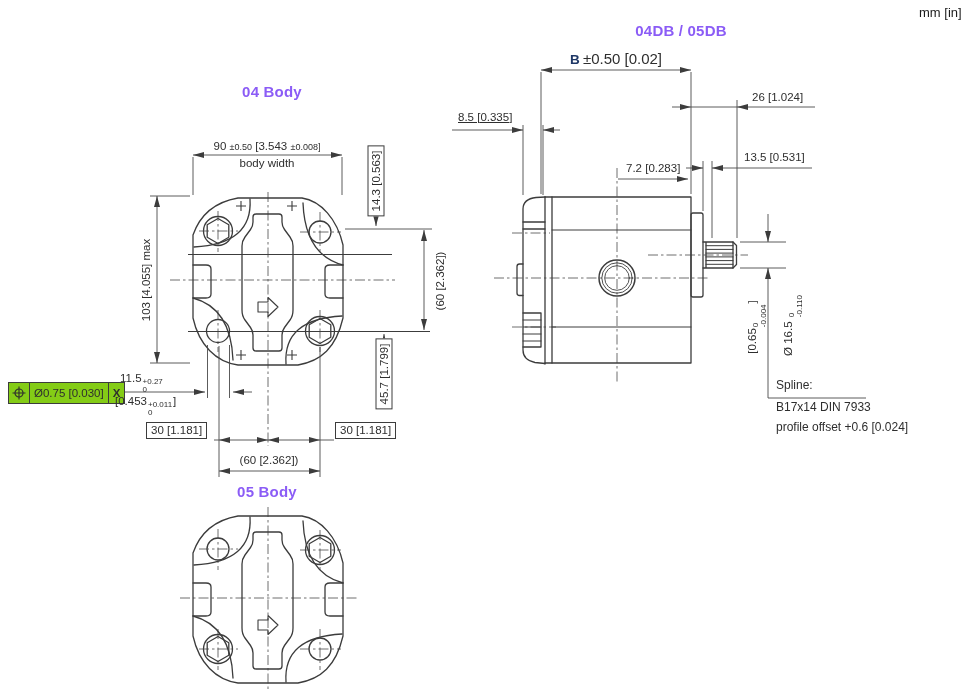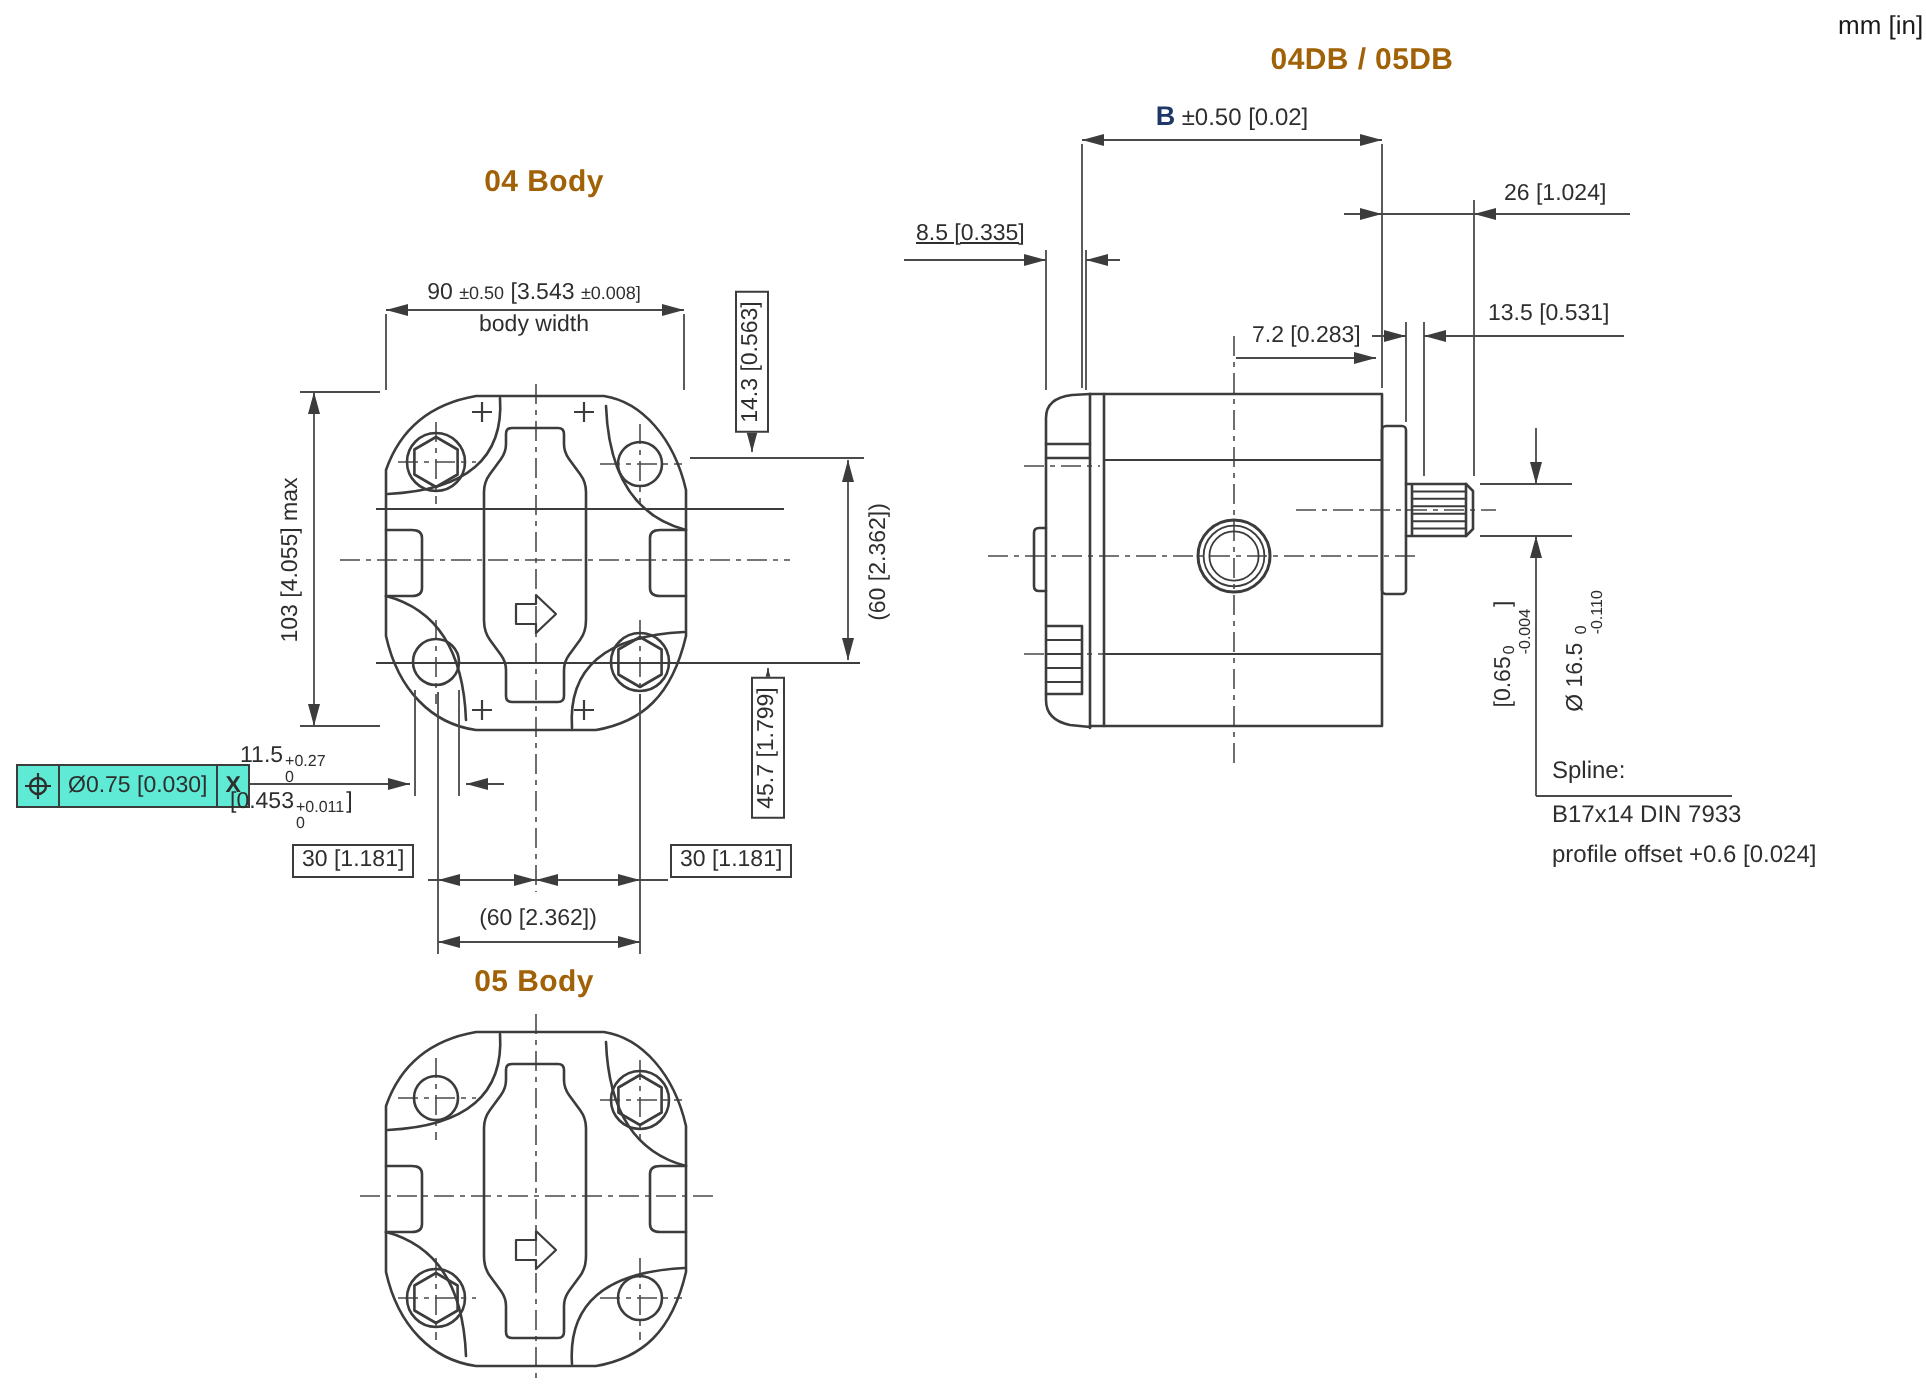--- a/index.html
+++ b/index.html
@@ -3,33 +3,33 @@
 <meta charset="utf-8">
 <style>
   html,body{margin:0;padding:0;background:#fff;}
   .canvas{position:relative;width:963px;height:697px;background:#fff;overflow:hidden;
           font-family:"Liberation Sans",sans-serif;color:#2e2e2e;}
   svg.lines{position:absolute;left:0;top:0;}
   .t{position:absolute;font-size:11.5px;line-height:13px;white-space:nowrap;}
   .ctr{transform:translate(-50%,-50%);}
   .rot{transform:translate(-50%,-50%) rotate(-90deg);}
   .boxed{border:1.2px solid #3c3c3c;background:#fff;padding:0 4px;line-height:15px;}
-  .title{font-weight:bold;font-size:15px;color:#a16207;letter-spacing:.2px;}
+  .title{font-weight:bold;font-size:15px;color:#8b5cf6;letter-spacing:.2px;}
   .units{font-size:13px;color:#1b1b1b;margin-left:18px;}
   .stk{display:inline-flex;flex-direction:column;font-size:8px;line-height:7.5px;
        vertical-align:-2px;text-align:left;margin:0 1px;}
   .sm{font-size:9px;}
-  .fcf{position:absolute;display:flex;align-items:stretch;height:20px;background:#5eead4;
+  .fcf{position:absolute;display:flex;align-items:stretch;height:20px;background:#84cc16;
        border:1.2px solid #3c3c3c;}
   .fcf .cell{display:flex;align-items:center;padding:0 4px;font-size:11.5px;
        border-left:1.2px solid #3c3c3c;}
   .fcf .cell:first-child{border-left:none;padding:0 3px;}
   .fcf .datum{font-weight:bold;}
   .bdim b{font-weight:bold;font-size:13.5px;color:#1e3766;}
-  .bdim span.tol{font-size:12px;margin-top:13px;}
+  .bdim span.tol{font-size:15px;margin-top:13px;}
 </style>
 </head>
 <body>
 
 <div class="canvas">
 
   <svg class="lines" width="963" height="697" viewBox="0 0 963 697">
     <defs>
       <marker id="ma" markerWidth="12" markerHeight="8" refX="11.5" refY="4" orient="auto" markerUnits="userSpaceOnUse">
         <path d="M0.5,1 L11.5,4 L0.5,7 Z" fill="#3c3c3c"></path>

